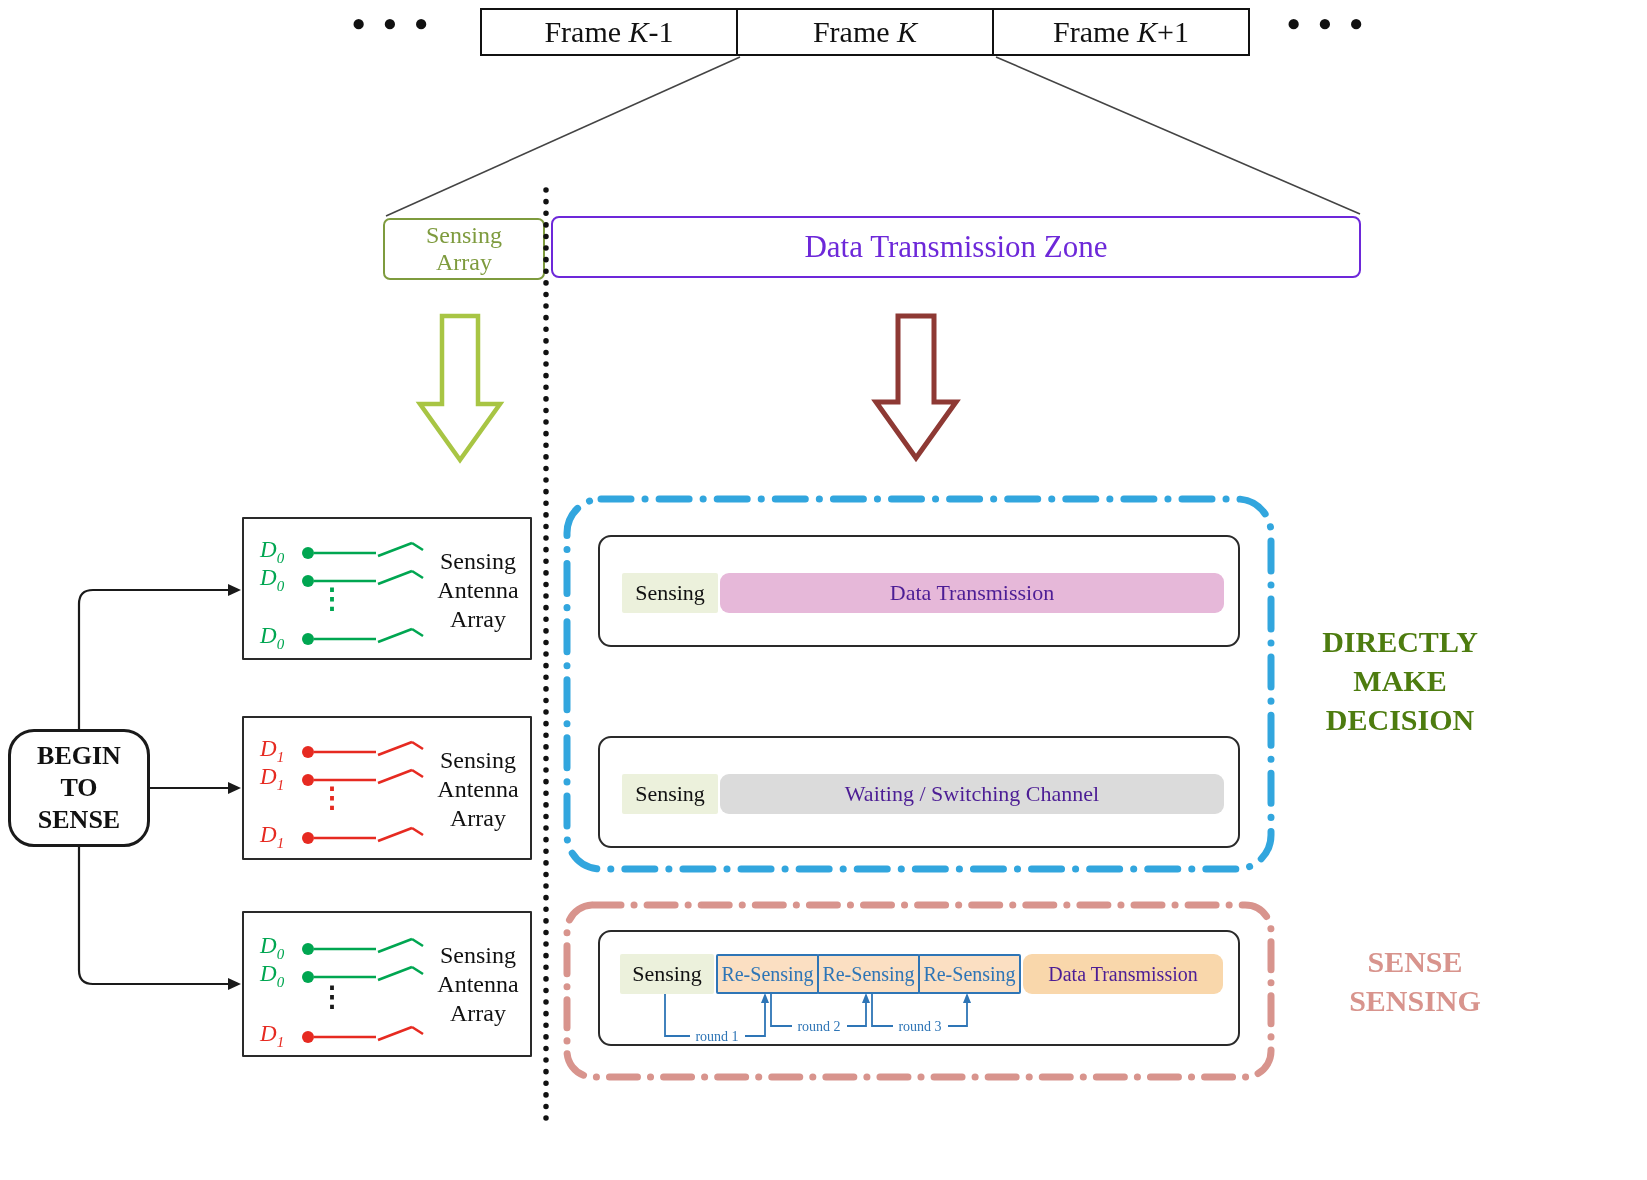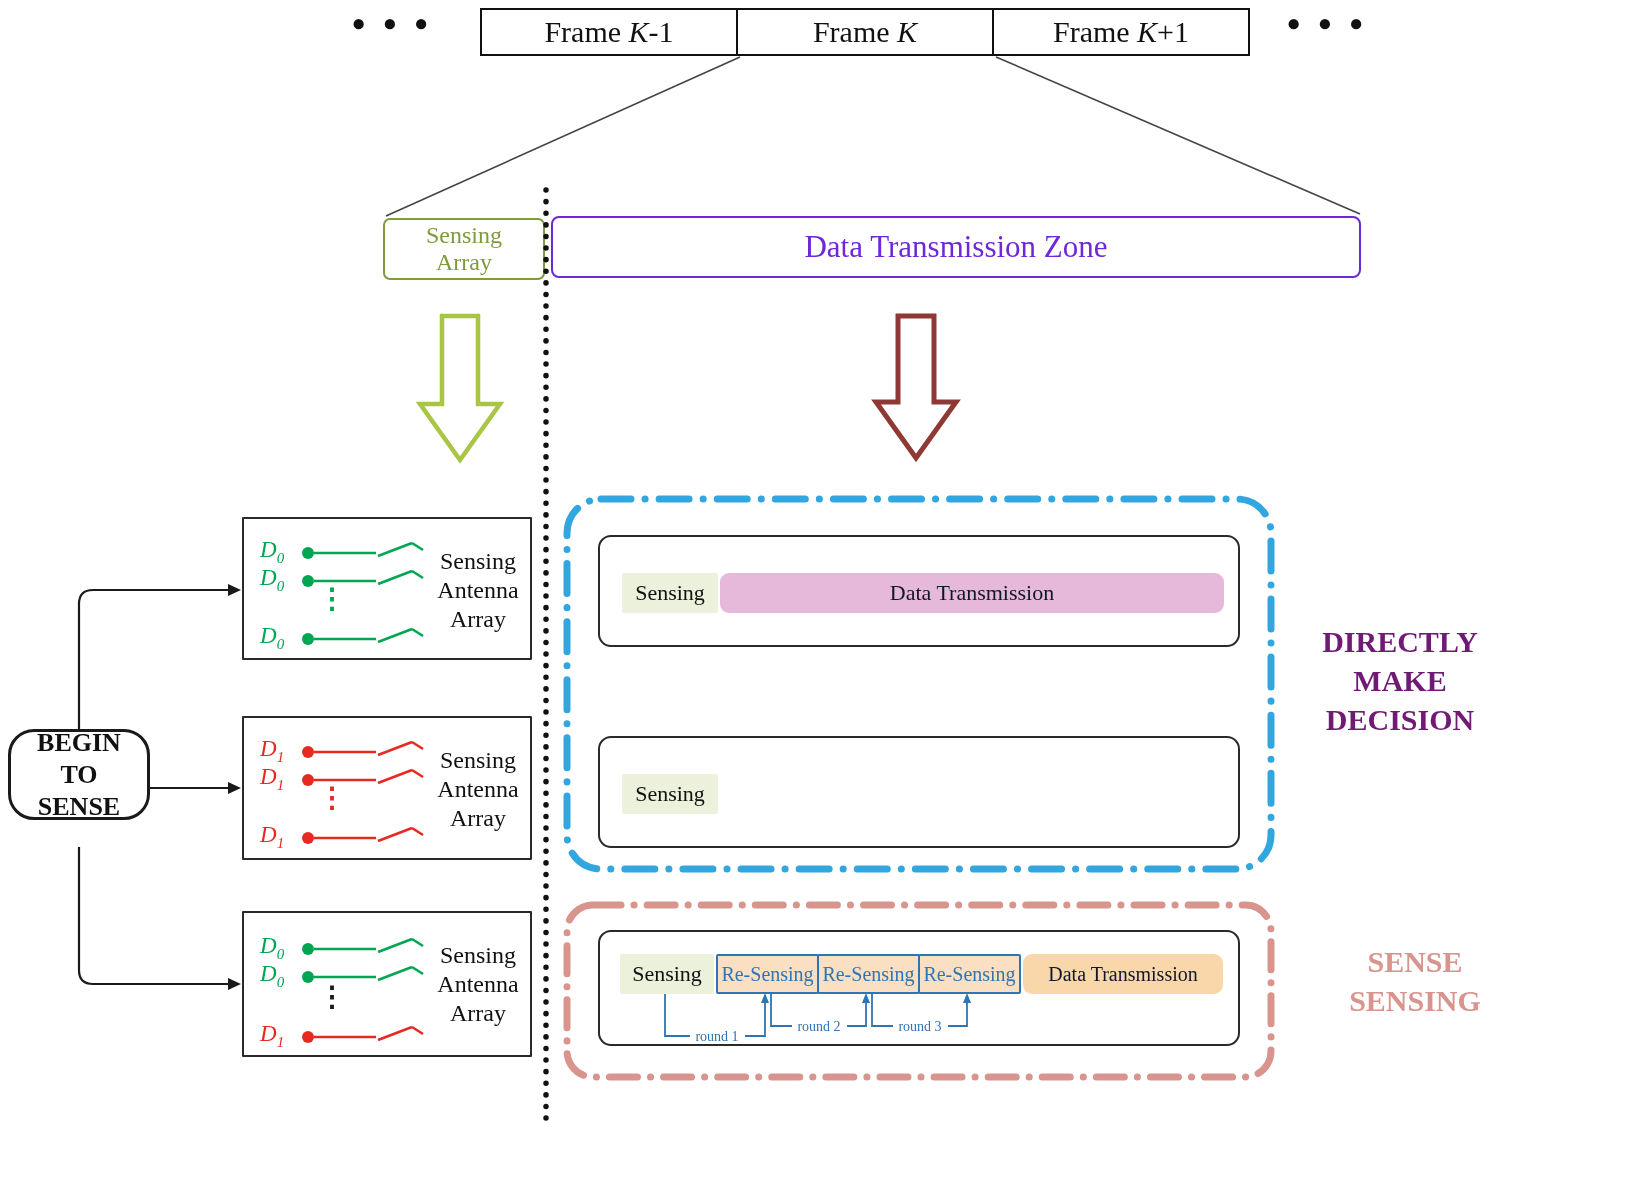--- a/index.html
+++ b/index.html
@@ -14,37 +14,37 @@
   .frame-cell{width:258px;height:48px;border:2px solid #111;margin-left:-2px;display:flex;align-items:center;justify-content:center;font-size:30px;background:#fff;white-space:pre}
   .frame-cell:first-child{margin-left:0}
   .frame-cell i{font-style:italic}
 
   
   .zone{position:absolute;background:#fff;z-index:2;display:flex;align-items:center;justify-content:center;text-align:center}
   .zone-sensing{left:383px;top:218px;width:162px;height:62px;border:2px solid;border-radius:7px;font-size:24px;line-height:1.12;flex-direction:column}
   .zone-data{left:551px;top:216px;width:810px;height:62px;border:2px solid;border-radius:8px;font-size:31px}
 
   
-  .begin-box{position:absolute;left:8px;top:729px;width:142px;height:91px;border:3px solid #1a1a1a;border-radius:26px;background:#fff;z-index:2;
+  .begin-box{position:absolute;left:8px;top:729px;width:142px;height:118px;border:3px solid #1a1a1a;border-radius:26px;background:#fff;z-index:2;
     display:flex;flex-direction:column;align-items:center;justify-content:center;font-weight:bold;font-size:26px;line-height:32px;text-align:center}
 
   
   .ant-box{position:absolute;left:242px;width:290px;border:2px solid #2a2a2a;border-radius:1px;background:#fff;z-index:2}
   .ant-row{position:absolute;left:16px;height:26px;display:flex;align-items:center}
   .d-label{font-style:italic;font-size:23px;width:36px;line-height:1}
   .d-label sub{font-size:15px;font-style:italic}
   .ant-switch{margin-left:4px;display:block}
   .vdots{position:absolute;left:74px;top:62px;font-size:28px;font-weight:bold;line-height:1.3}
   .ant-label{position:absolute;left:184px;top:28px;width:100px;text-align:center;font-size:24px;line-height:29px;color:#111}
   .ant-label span{display:block}
 
   
   .row-box{position:absolute;left:598px;width:642px;border:2px solid #2a2a2a;border-radius:13px;background:#fff;z-index:2}
   .chip{position:absolute;height:40px;display:flex;align-items:center;justify-content:center;font-size:22px;color:#111;border-radius:2px}
-  .bar{position:absolute;height:40px;display:flex;align-items:center;justify-content:center;font-size:22px;color:#0f172a;border-radius:9px}
+  .bar{position:absolute;height:40px;display:flex;align-items:center;justify-content:center;font-size:22px;color:#4c1d95;border-radius:9px}
   .rechip{position:absolute;height:40px;display:flex;align-items:center;justify-content:center;font-size:20px;border:2px solid;border-radius:2px}
 
   .side-label{position:absolute;z-index:2;font-weight:bold;font-size:30px;text-align:center;line-height:39px}
   .side-label span{display:block}
   .round-text{font-size:14px}
 </style>
 </head>
 <body>
 
 <div class="canvas">
@@ -185,23 +185,24 @@
         <span>Array</span>
     </div>
   </div>
 
   <div class="row-box" style="top:535px;height:112px">
     <div class="chip" style="left: 22px; top: 36px; width: 96px; background-color: rgb(236, 241, 220);">Sensing</div>
     <div class="bar" style="left: 120px; top: 36px; width: 504px; background-color: rgb(230, 184, 217);">Data Transmission</div>
   </div>
   <div class="row-box" style="top:736px;height:112px">
     <div class="chip" style="left: 22px; top: 36px; width: 96px; background-color: rgb(236, 241, 220);">Sensing</div>
-  </div>
-
-  <div class="side-label" style="left: 1288px; top: 622px; width: 224px; color: #701a75;">
+    <div class="bar" style="left: 120px; top: 36px; width: 504px; background-color: rgb(219, 219, 219);">Waiting / Switching Channel</div>
+  </div>
+
+  <div class="side-label" style="left: 1288px; top: 622px; width: 224px; color: #4d7c0f;">
     <span>DIRECTLY</span>
     <span>MAKE</span>
     <span>DECISION</span>
   </div>
 
   <div class="row-box" style="top:930px;height:116px">
     <div class="chip" style="left: 20px; top: 22px; width: 94px; background-color: rgb(236, 241, 220);">Sensing</div>
     <div class="rechip" style="left: 116px; top: 22px; width: 103px; color: rgb(46, 117, 182); background-color: rgb(251, 223, 194);">Re-Sensing</div>
     <div class="rechip" style="left: 217px; top: 22px; width: 103px; color: rgb(46, 117, 182); background-color: rgb(251, 223, 194);">Re-Sensing</div>
     <div class="rechip" style="left: 318px; top: 22px; width: 103px; color: rgb(46, 117, 182); background-color: rgb(251, 223, 194);">Re-Sensing</div>

